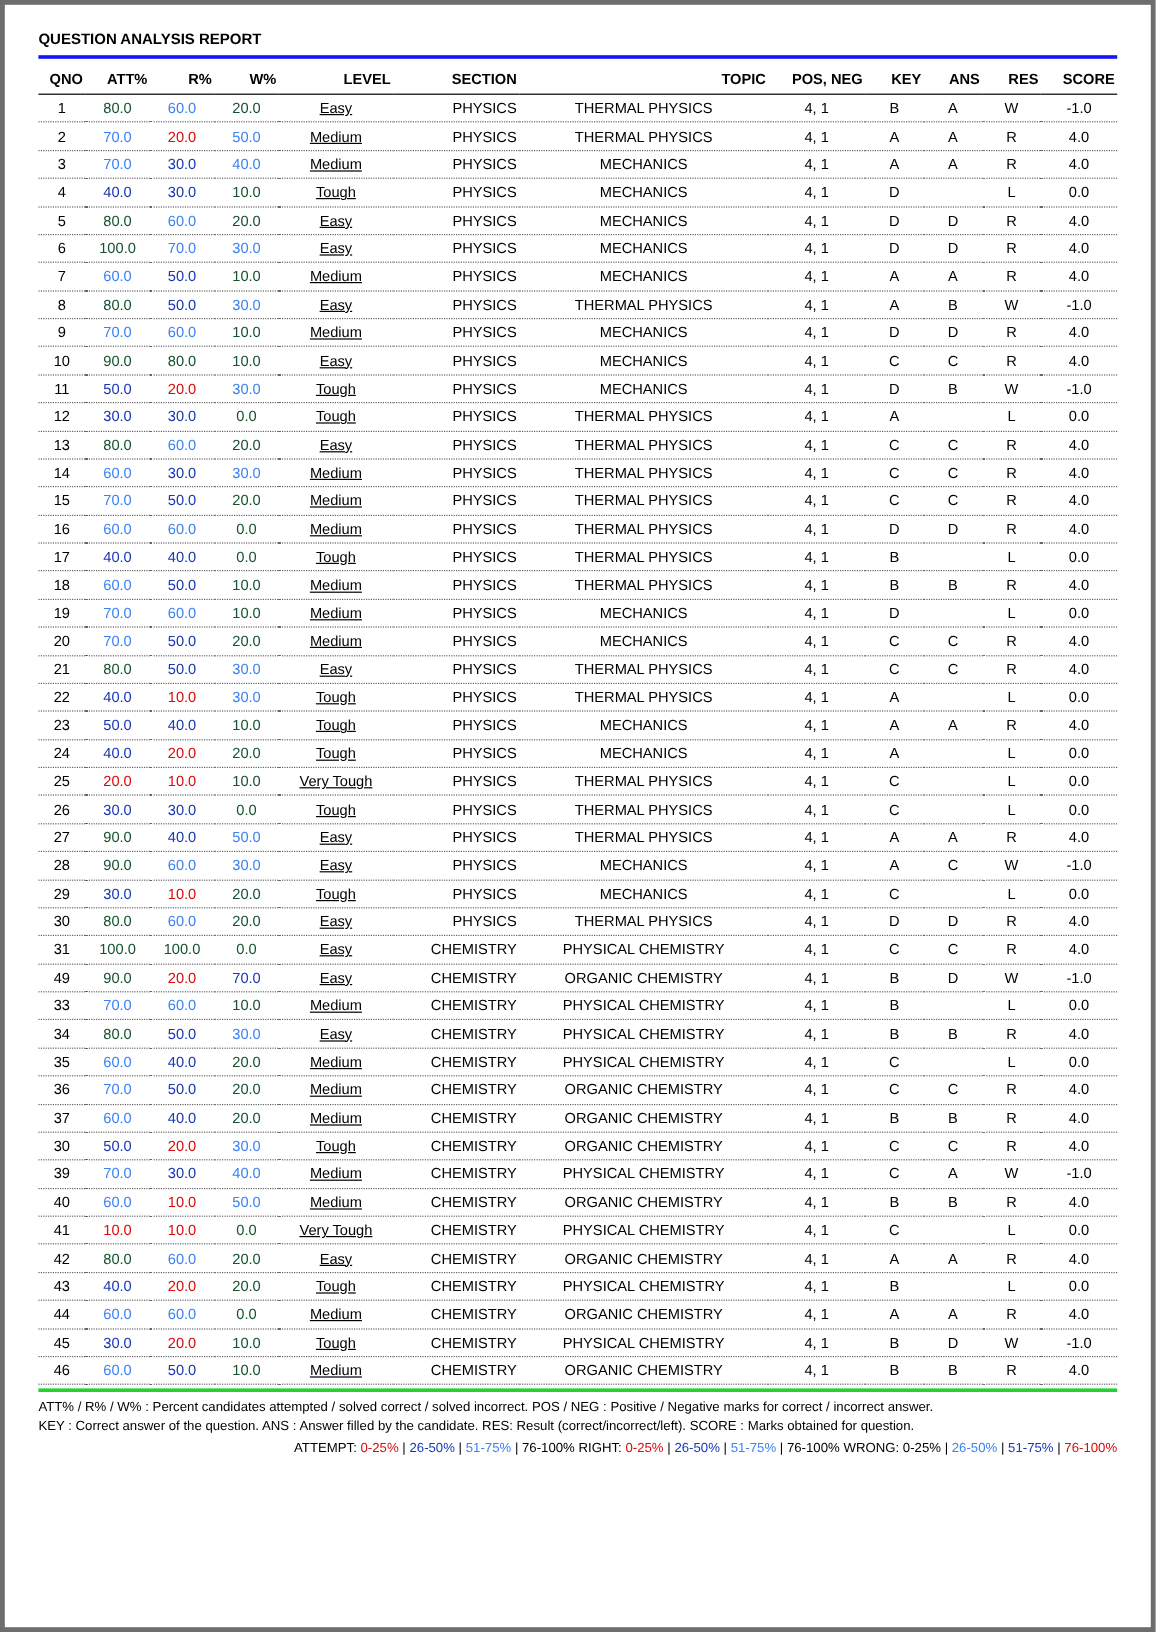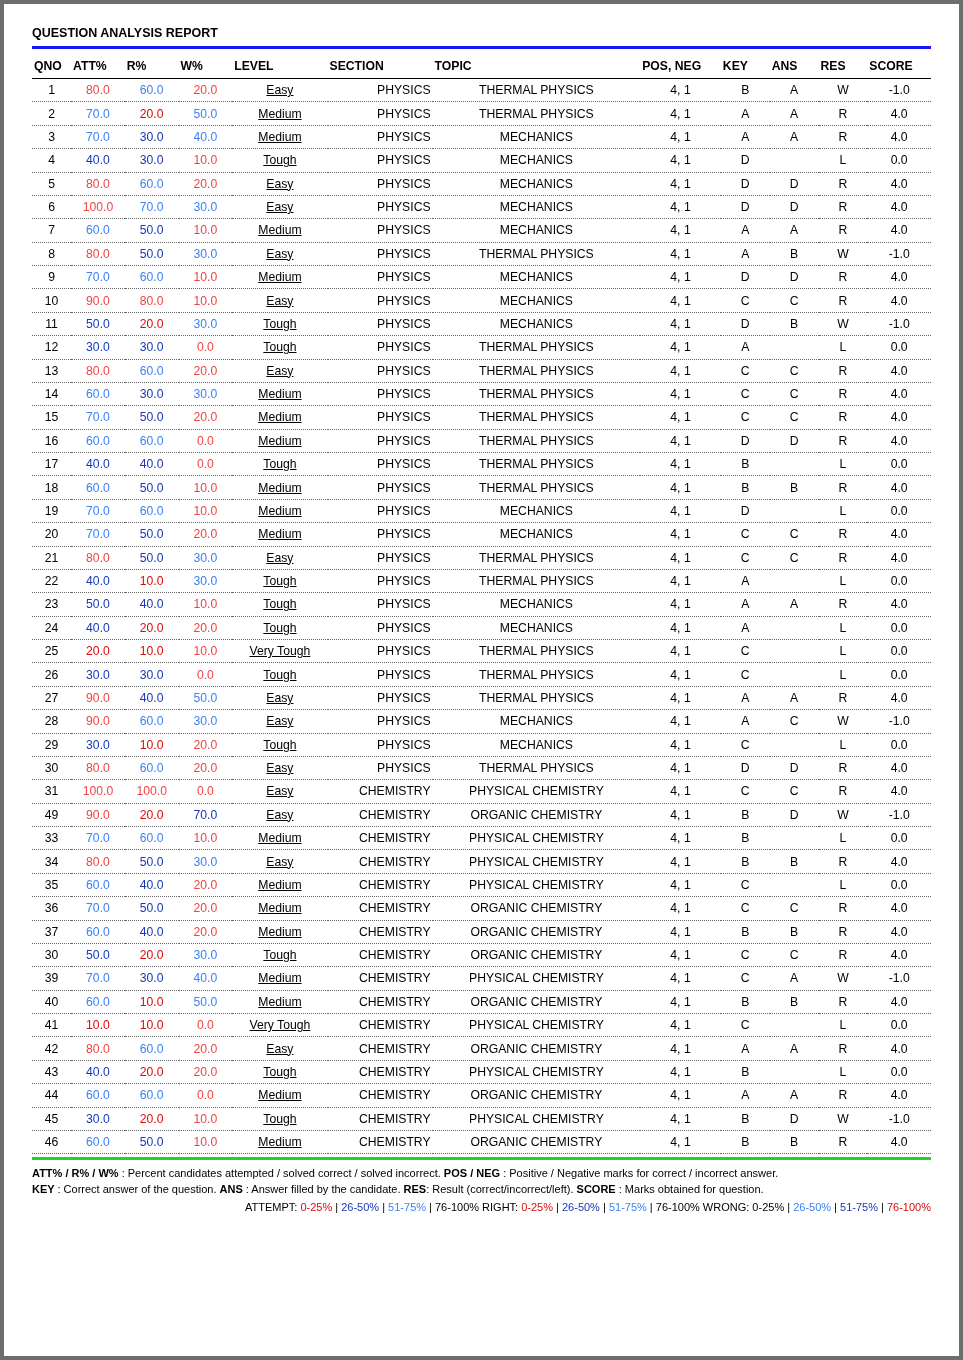--- a/index.html
+++ b/index.html
@@ -26,21 +26,21 @@
   }
   .blue-line { height:3px; background:#1414ff; margin:0 0 6px 0; }
   .green-line { height:3px; background:#1fd42d; margin:3px 0 6px 0; }
   table {
     width:100%;
     border-collapse:collapse;
     font-size:12.2px;
   }
   thead th {
     font-weight:bold;
-    text-align:left;
+    text-align:right;
     border-bottom:1.5px solid #000;
     padding:4px 2px 5px 2px;
     white-space:nowrap;
   }
   tbody td {
     text-align:center;
     border-bottom:1px dotted #666;
     padding:4.2px 2px;
     white-space:nowrap;
   }
@@ -52,27 +52,27 @@
   td.sec { width:86px;text-align:right; }
   td.topic { width:170px; }
   td.posneg{ width:66px; }
   td.key { width:40px; }
   td.ans { width:40px; }
   td.res { width:40px; }
   td.score{ width:52px; }
   .c-red   { color:#d90b0b; }
   .c-green { color:#3b82f6; }
   .c-blue  { color:#1838b5; }
-  .c-black { color:#ef4444; }
+  .c-black { color:#14532d; }
   .legend {
     font-size:11px;
     line-height:1.45;
     margin-top:4px;
   }
-  .legend b { font-weight:bold; }
+  .legend b { font-weight:normal; }
   .legend .row2 { text-align:right; margin-top:2px; }
   .content { position:relative; z-index:1; }
 </style>
 </head>
 <body>
 
 <div class="content">
   <div class="subtitle">QUESTION ANALYSIS REPORT</div>
   <div class="blue-line"></div>
 

